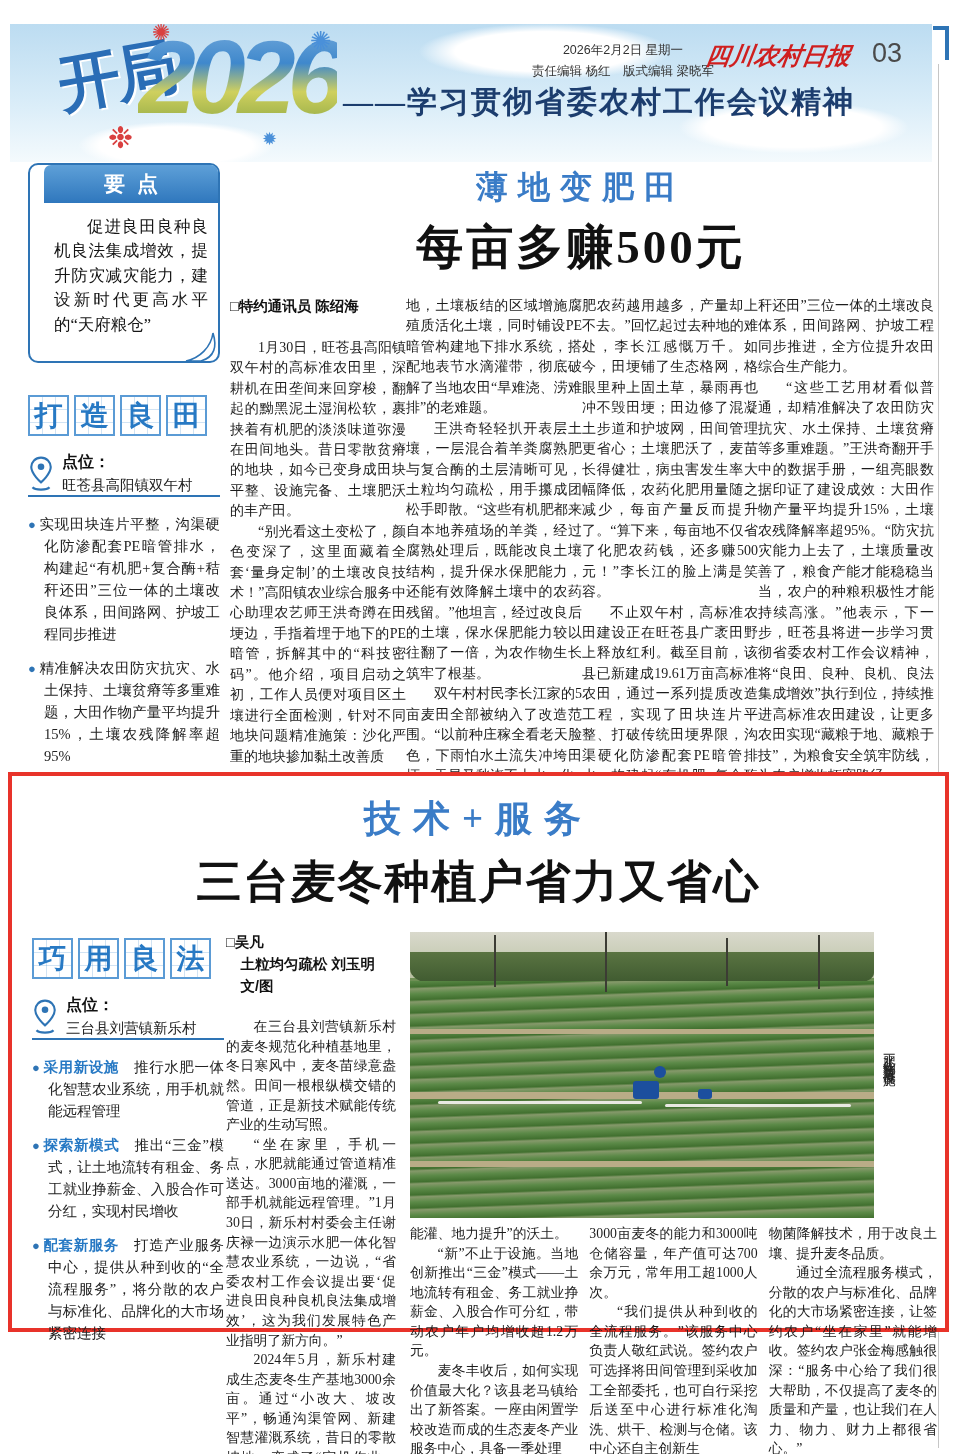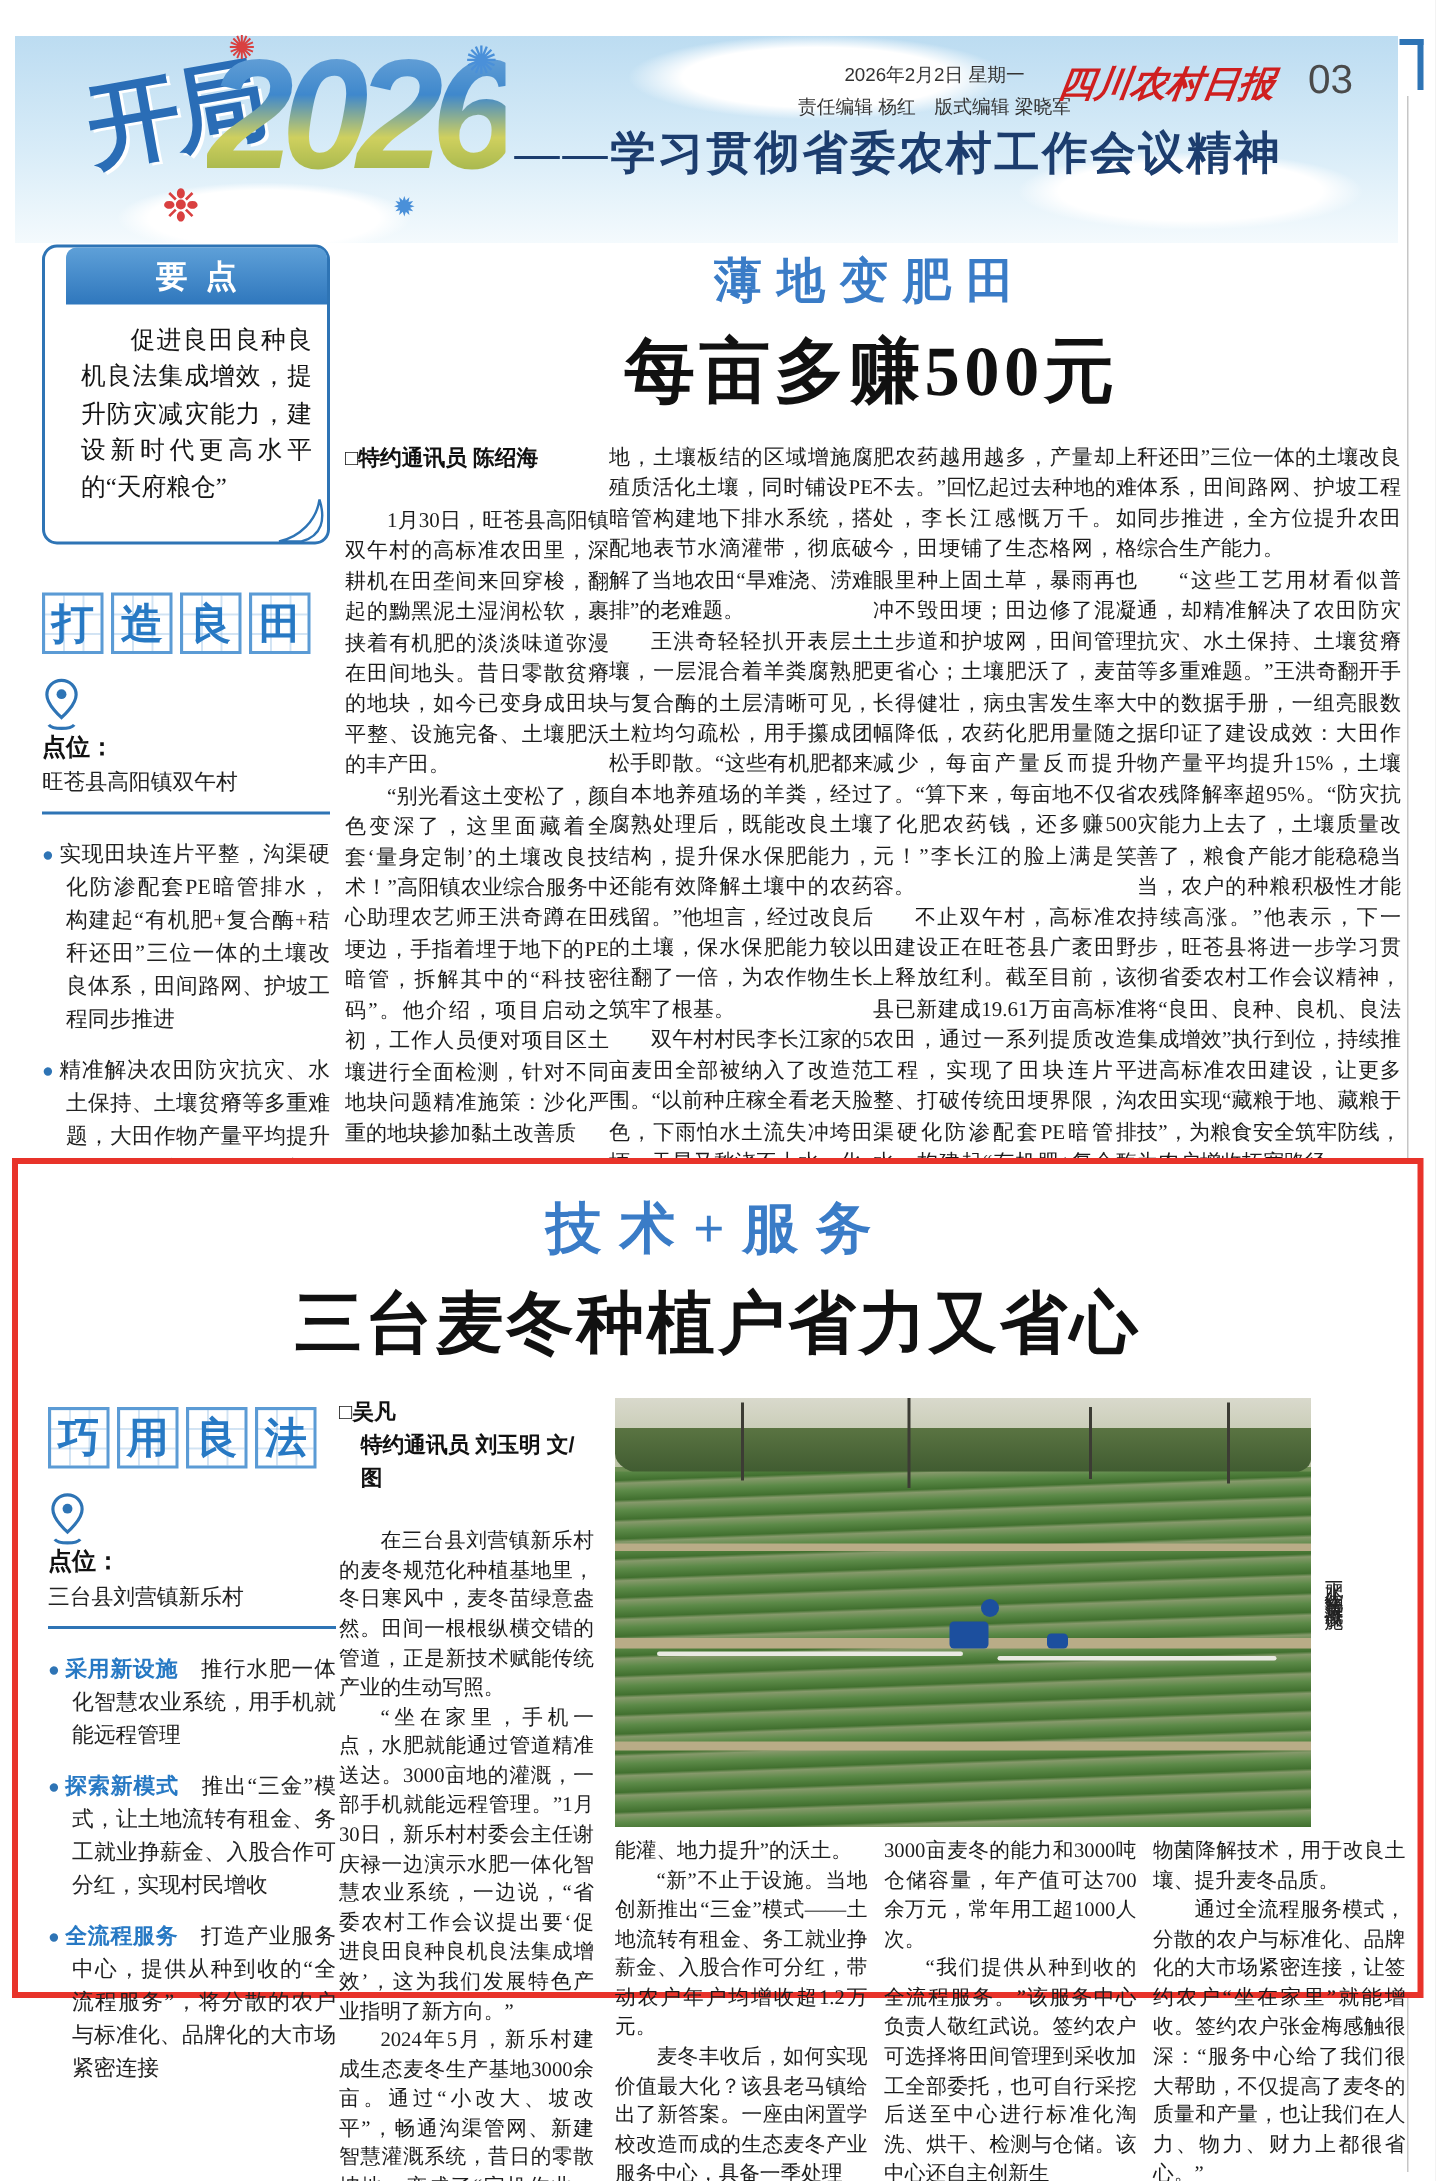--- a/index.html
+++ b/index.html
@@ -41,21 +41,21 @@
   .kp{border:2px solid #2e74b5;border-radius:10px;background:#fff;position:relative;padding-left:14px;}
   .kp-head{background:linear-gradient(180deg,#5ea0d8,#2f77bd);color:#fff;text-align:center;
     font-size:21px;font-weight:bold;letter-spacing:12px;padding:5px 0 5px 12px;border-radius:7px 7px 0 0;}
   .kp-body{padding:12px 10px 24px;font-size:16.5px;line-height:1.48;text-align:justify;text-indent:2em;color:#151515;}
   .kp-curl{position:absolute;right:-2px;bottom:-2px;}
   .tagrow{display:flex;margin-top:32px;}
   .tagbox{width:41px;height:41px;margin-right:5px;border:2px solid #5b9bd5;display:flex;align-items:center;justify-content:center;
     font-size:28px;font-weight:bold;color:#2779c4;font-family:"Liberation Serif",serif;
     background-image:linear-gradient(rgba(91,155,213,.28) 1px,transparent 1px),linear-gradient(90deg,rgba(91,155,213,.28) 1px,transparent 1px);
     background-size:13px 13px;background-position:-1px -1px;}
-  .loc{display:flex;align-items:flex-start;margin-top:16px;padding-bottom:10px;border-bottom:2px solid #2e74b5;flex-direction:column;}
+  .loc{display:flex;align-items:center;margin-top:16px;padding-bottom:0;border-bottom:2px solid #2e74b5;}
   .loc svg{flex:0 0 auto;margin-right:8px;}
   .loc-label{font-size:16px;font-weight:bold;color:#111;font-family:"Liberation Sans",sans-serif;}
   .loc-value{font-size:14.5px;color:#222;margin-top:3px;}
   .bullets{margin-top:16px;}
   .bullet{font-size:14.5px;line-height:1.52;text-align:justify;color:#222;margin-bottom:12px;
     padding-left:16px;text-indent:-16px;}
   .dot{color:#2e74b5;font-size:13px;margin-right:3px;}
   .blabel{color:#2779c4;font-weight:bold;}
 
   
@@ -191,28 +191,28 @@
           <path d="M4 29.5c2.3 3 13.7 3 16 0" fill="none" stroke="#2e74b5" stroke-width="2"></path>
         </svg>
         <div data-name="location-text">
           <div class="loc-label" data-name="location-label">点位：</div>
           <div class="loc-value" data-name="location-value">三台县刘营镇新乐村</div>
         </div>
       </div>
       <div class="bullets" data-name="section2-bullets">
           <div class="bullet" data-name="bullet-item"><span class="dot" data-name="bullet-dot-icon">●</span><span class="blabel" data-name="bullet-label">采用新设施　</span>推行水肥一体化智慧农业系统，用手机就能远程管理</div>
           <div class="bullet" data-name="bullet-item"><span class="dot" data-name="bullet-dot-icon">●</span><span class="blabel" data-name="bullet-label">探索新模式　</span>推出“三金”模式，让土地流转有租金、务工就业挣薪金、入股合作可分红，实现村民增收</div>
-          <div class="bullet" data-name="bullet-item"><span class="dot" data-name="bullet-dot-icon">●</span><span class="blabel" data-name="bullet-label">全流程服务　</span>打造产业服务中心，提供从种到收的“全流程服务”，将分散的农户与标准化、品牌化的大市场紧密连接</div>
+          <div class="bullet" data-name="bullet-item"><span class="dot" data-name="bullet-dot-icon">●</span><span class="blabel" data-name="bullet-label">配套新服务　</span>打造产业服务中心，提供从种到收的“全流程服务”，将分散的农户与标准化、品牌化的大市场紧密连接</div>
         </div>
     </div>
 
     <div class="b-col1" data-name="a2-col-1">
       <div class="byline" data-name="article2-byline">
         <div data-name="article2-byline-author">□吴凡</div>
-        <div style="padding-left:1em;" data-name="article2-byline-reporter">特约通讯员 刘玉明 文/图</div>
+        <div style="padding-left:1em;" data-name="article2-byline-reporter">土粒均匀疏松 刘玉明 文/图</div>
       </div>
     <p class="seg ind" data-name="article-paragraph">在三台县刘营镇新乐村的麦冬规范化种植基地里，冬日寒风中，麦冬苗绿意盎然。田间一根根纵横交错的管道，正是新技术赋能传统产业的生动写照。</p>
         <p class="seg ind" data-name="article-paragraph">“坐在家里，手机一点，水肥就能通过管道精准送达。3000亩地的灌溉，一部手机就能远程管理。”1月30日，新乐村村委会主任谢庆禄一边演示水肥一体化智慧农业系统，一边说，“省委农村工作会议提出要‘促进良田良种良机良法集成增效’，这为我们发展特色产业指明了新方向。”</p>
         <p class="seg ind" data-name="article-paragraph">2024年5月，新乐村建成生态麦冬生产基地3000余亩。通过“小改大、坡改平”，畅通沟渠管网、新建智慧灌溉系统，昔日的零散坡地，变成了“宜机作业、能排</p>
       </div>
 
     <div class="b-photo" data-name="field-photo">
       <div class="ph-sky" data-name="photo-sky"></div>
       <div class="ph-trees" data-name="photo-treeline"></div>
       <div class="ph-field" data-name="photo-crop-rows"></div>

